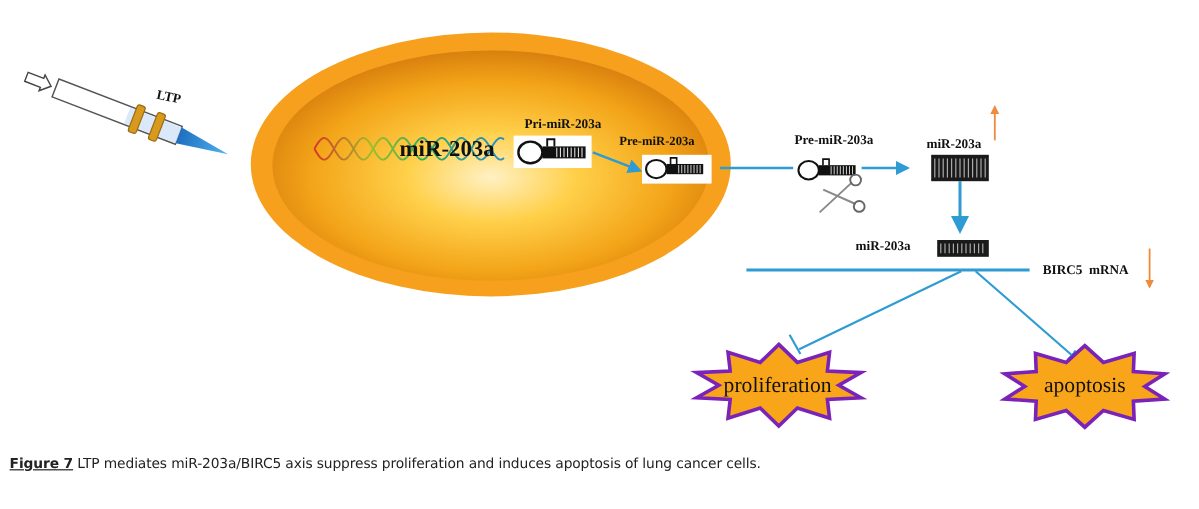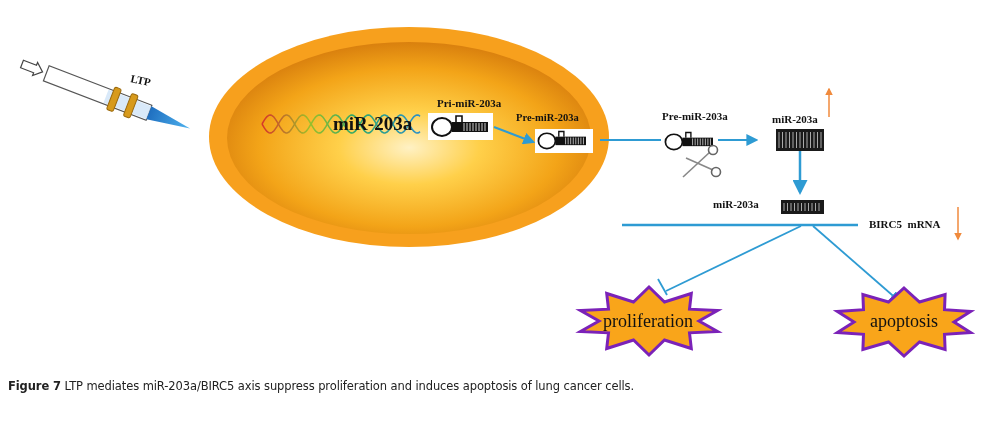--- a/index.html
+++ b/index.html
@@ -4,21 +4,21 @@
 <style>
   html, body { margin:0; padding:0; background:#ffffff; }
   body { width:999px; height:424px; position:relative; overflow:hidden; }
   #fig { position:absolute; left:0; top:0; }
   .lbl { font-family:"Liberation Serif", serif; font-weight:bold; fill:#111; }
   .caption {
     position:absolute; left:8px; top:379px;
     font-family:"DejaVu Sans", sans-serif; font-size:11.5px; color:#222;
     white-space:nowrap; letter-spacing:-0.1px;
   }
-  .caption b { font-weight:bold; }
+  .caption b { font-weight:bold;text-decoration:underline; }
 </style>
 </head>
 <body>
 
 <svg id="fig" width="999" height="370" viewBox="0 0 999 370">
   <defs>
     <radialGradient id="nucGrad" cx="50%" cy="55%" r="55%">
       <stop offset="0%" stop-color="#fff1c4"></stop>
       <stop offset="35%" stop-color="#ffd04a"></stop>
       <stop offset="75%" stop-color="#f3a418"></stop>

